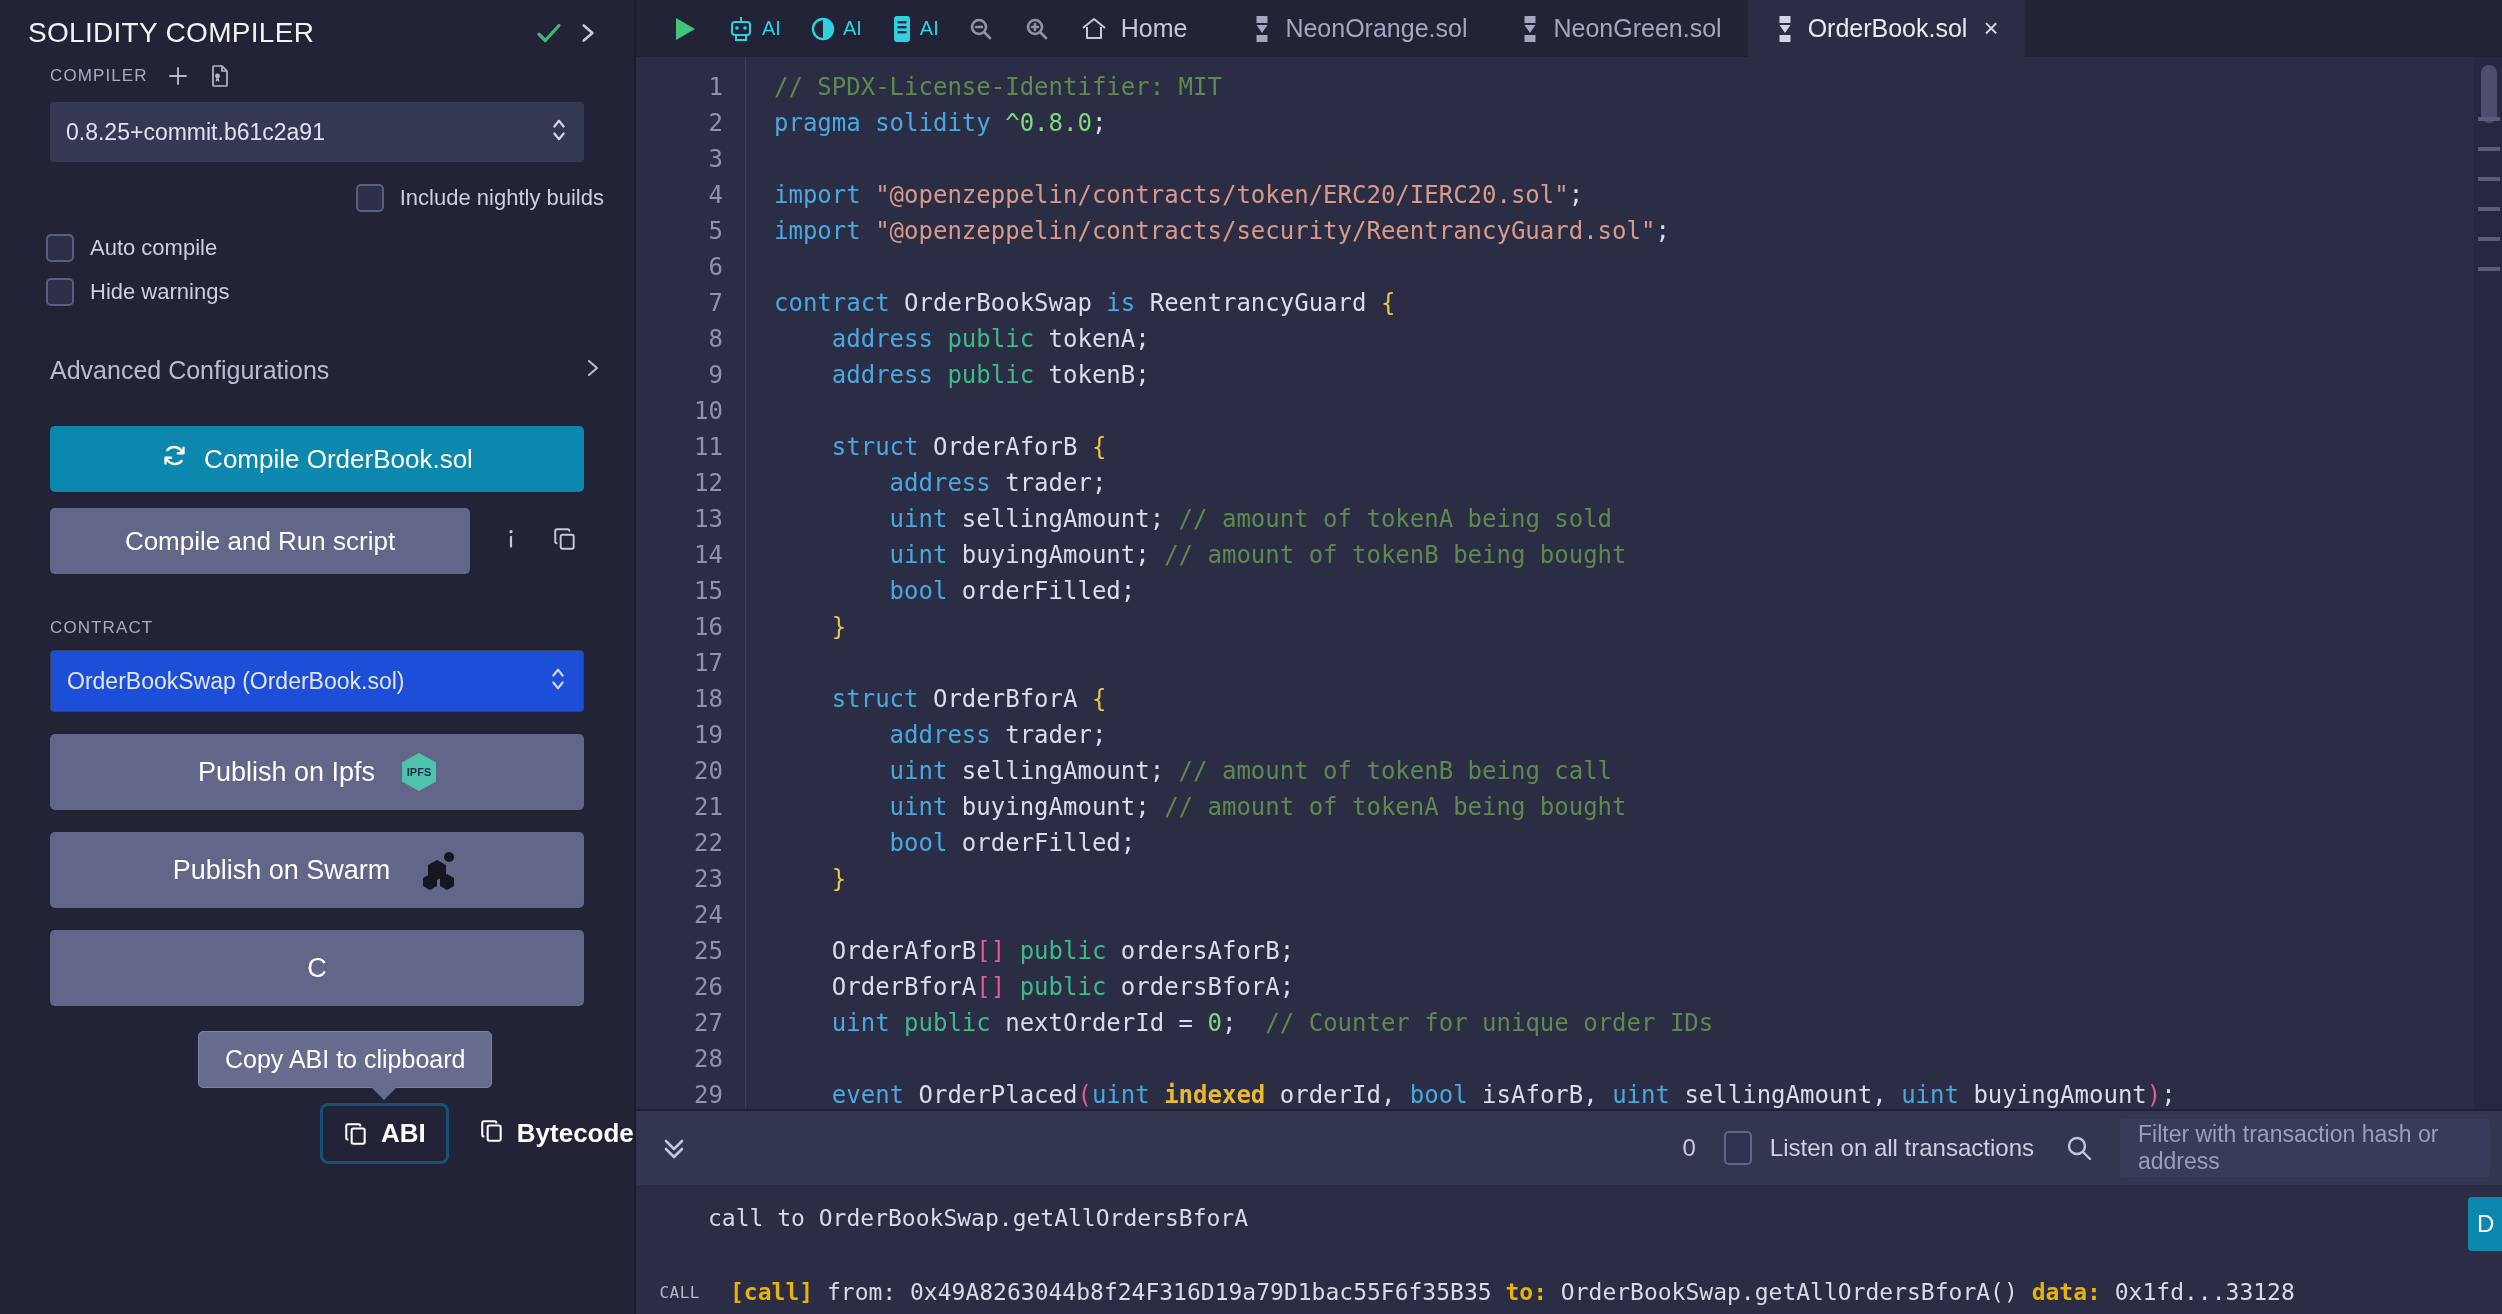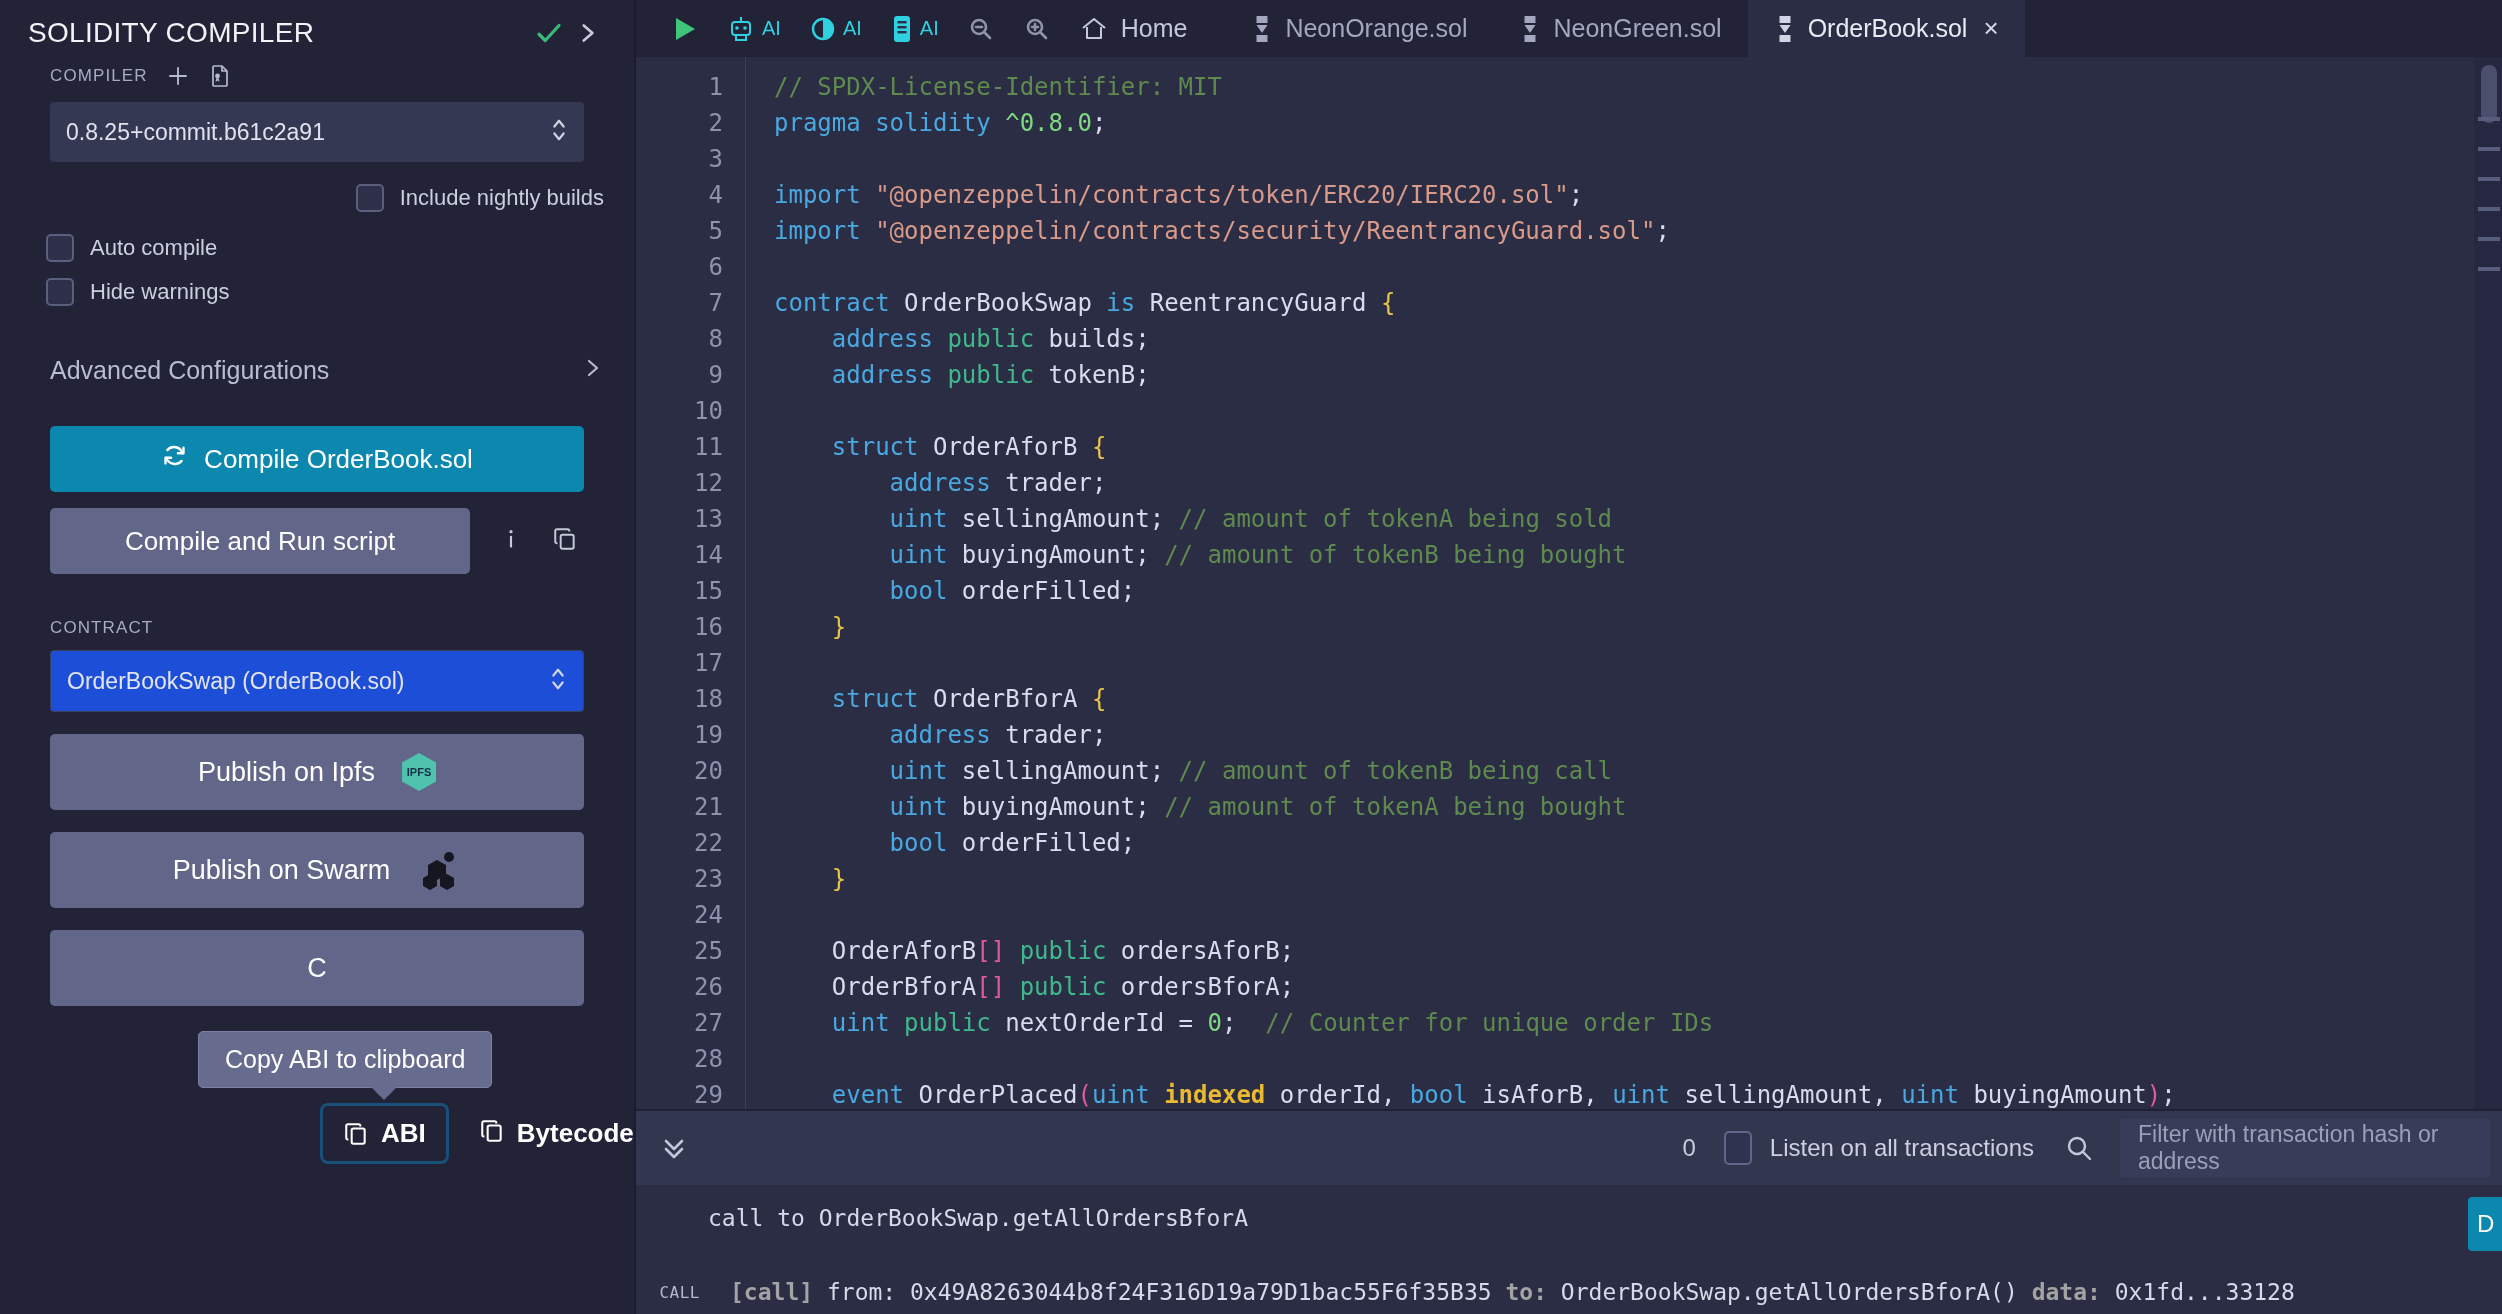--- a/index.html
+++ b/index.html
@@ -301,21 +301,21 @@
     font-family: "DejaVu Sans Mono", monospace;
     font-size: 16px; color: #b4b8cc;
     width: 76px; text-align: right; padding-right: 12px;
     letter-spacing: 0.5px;
   }
   .call-txt {
     font-family: "DejaVu Sans Mono", monospace;
     font-size: 23px; color: #d7dae9; white-space: pre;
     padding-left: 18px;
   }
-  .call-txt b { color: #a3a3a3; }
+  .call-txt b { color: #eab308; }
   .term-right-btn {
     position: absolute; right: 0; top: 12px;
     width: 34px; height: 54px;
     background: #0c87ad; border-radius: 4px 0 0 4px;
     color: #fff; font-size: 24px; display:flex; align-items:center; padding-left:9px;
   }
 </style>
 </head>
 <body>
 
@@ -612,21 +612,21 @@
           <div>29</div>
         </div>
       <div class="code">
           <div class="ln"><span class="c-com">// SPDX-License-Identifier: MIT</span></div>
           <div class="ln"><span class="c-kw">pragma</span> <span class="c-kw">solidity</span> <span class="c-num">^0.8.0</span>;</div>
           <div class="ln">&nbsp;</div>
           <div class="ln"><span class="c-kw">import</span> <span class="c-str">"@openzeppelin/contracts/token/ERC20/IERC20.sol"</span>;</div>
           <div class="ln"><span class="c-kw">import</span> <span class="c-str">"@openzeppelin/contracts/security/ReentrancyGuard.sol"</span>;</div>
           <div class="ln">&nbsp;</div>
           <div class="ln"><span class="c-kw">contract</span> <span class="c-id">OrderBookSwap</span> <span class="c-kw">is</span> <span class="c-id">ReentrancyGuard</span> <span class="c-br">{</span></div>
-          <div class="ln">    <span class="c-kw">address</span> <span class="c-pub">public</span> <span class="c-id">builds</span>;</div>
+          <div class="ln">    <span class="c-kw">address</span> <span class="c-pub">public</span> <span class="c-id">tokenA</span>;</div>
           <div class="ln">    <span class="c-kw">address</span> <span class="c-pub">public</span> <span class="c-id">tokenB</span>;</div>
           <div class="ln">&nbsp;</div>
           <div class="ln">    <span class="c-kw">struct</span> <span class="c-id">OrderAforB</span> <span class="c-br">{</span></div>
           <div class="ln">        <span class="c-kw">address</span> <span class="c-id">trader</span>;</div>
           <div class="ln">        <span class="c-kw">uint</span> <span class="c-id">sellingAmount</span>; <span class="c-com">// amount of tokenA being sold</span></div>
           <div class="ln">        <span class="c-kw">uint</span> <span class="c-id">buyingAmount</span>; <span class="c-com">// amount of tokenB being bought</span></div>
           <div class="ln">        <span class="c-kw">bool</span> <span class="c-id">orderFilled</span>;</div>
           <div class="ln">    <span class="c-br">}</span></div>
           <div class="ln">&nbsp;</div>
           <div class="ln">    <span class="c-kw">struct</span> <span class="c-id">OrderBforA</span> <span class="c-br">{</span></div>

